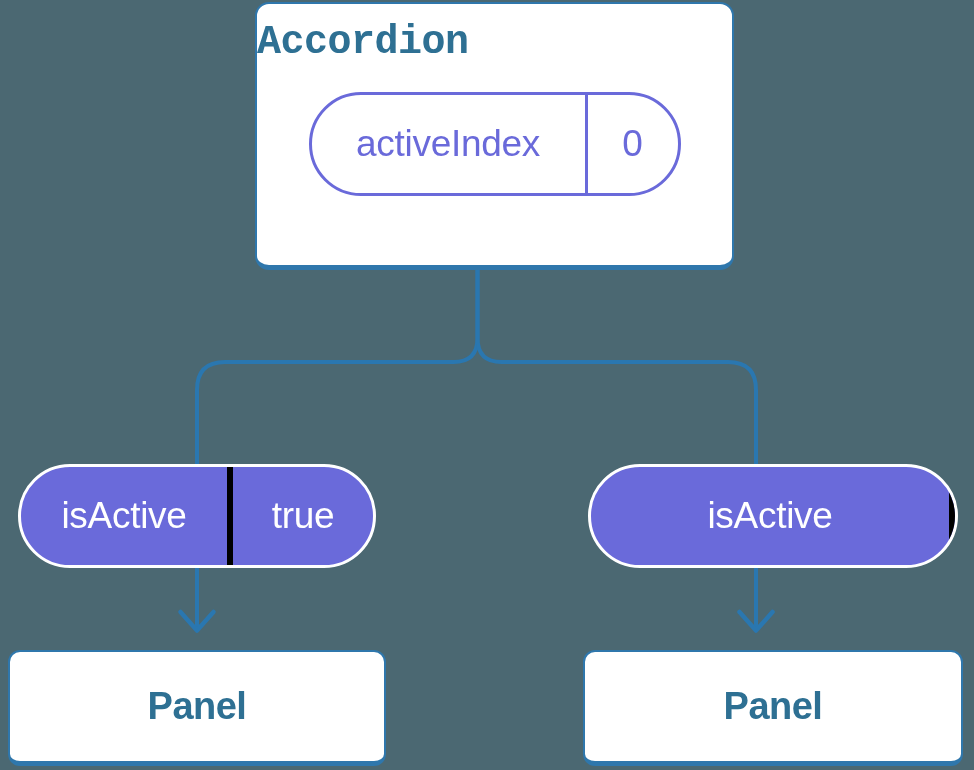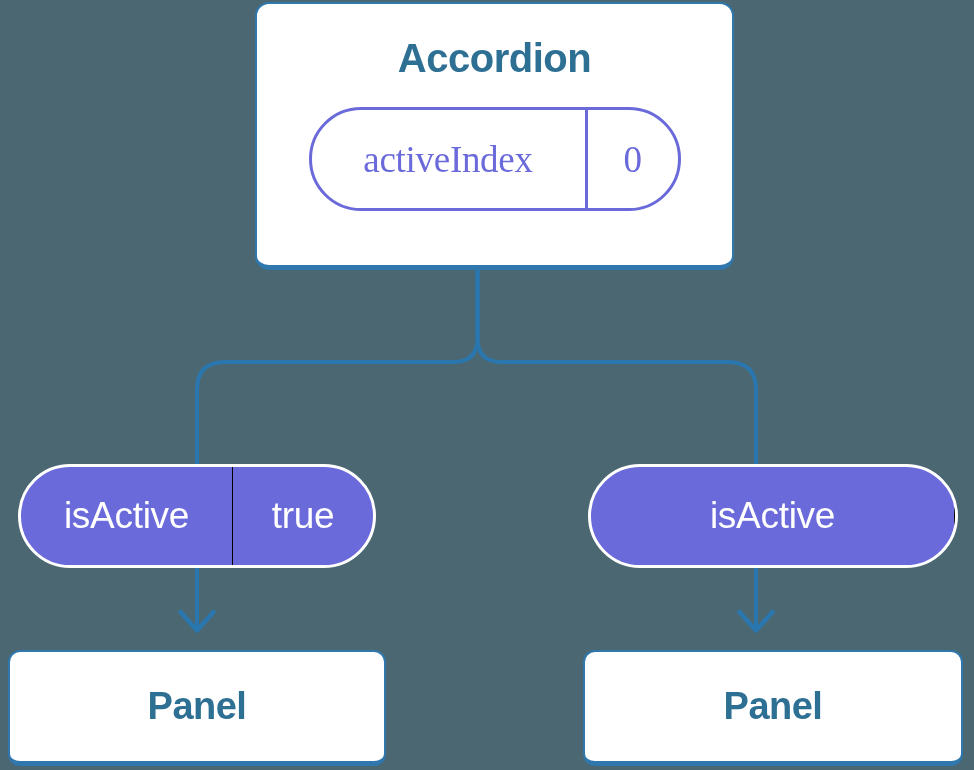--- a/index.html
+++ b/index.html
@@ -47,27 +47,28 @@
     background: var(--card-bg);
     border: 2px solid var(--node-border);
     border-bottom-width: 5px;
   }
   .card.accordion {
     left: 255px; top: 2px;
     width: 479px; height: 268px;
     border-radius: 14px;
   }
   .card-title {
-    text-align: center;
+    text-align: left;
     font-size: 40px;
     font-weight: 600;
     letter-spacing: -0.5px;
     color: var(--node-text);
-    padding-top: 31px;
+    padding-top: 16px;
     line-height: 1.15;
+    font-family: Liberation Mono, monospace;
   }
   .pill {
     display: flex;
     align-items: stretch;
     border-radius: 54px;
     overflow: hidden;
     font-size: 37px;
     letter-spacing: -0.3px;
     font-weight: 500;
   }
@@ -77,31 +78,30 @@
     align-items: center;
     justify-content: center;
   }
   .pill .prop-name { flex: 1 1 auto; }
   .pill.outline {
     width: 372px; height: 104px;
     margin: 26px auto 12px auto;
     border: 3px solid var(--purple);
     color: var(--purple);
     background: var(--card-bg);
-    font-family: Liberation Serif, serif;
   }
   .pill.outline .prop-name { border-right: 3px solid var(--purple); }
   .pill.outline .prop-value { width: 90px; }
   .pill.solid {
     position: absolute;
     background: var(--purple);
     border: 3px solid #ffffff;
     color: var(--pill-text-light);
   }
-  .pill.solid .prop-name { border-right: 1px solid #000000; }
+  .pill.solid .prop-name { border-right: 6px solid #000000; }
   .pill.solid.left { left: 18px; top: 464px; width: 358px; height: 104px; }
   .pill.solid.left .prop-value { width: 140px; text-align: right; }
   .pill.solid.right { left: 588px; top: 464px; width: 370px; height: 104px; }
   .pill.solid.right .prop-value { width: 153px; }
   .card.panel {
     border-radius: 12px;
     display: flex;
     align-items: center;
     justify-content: center;
   }

